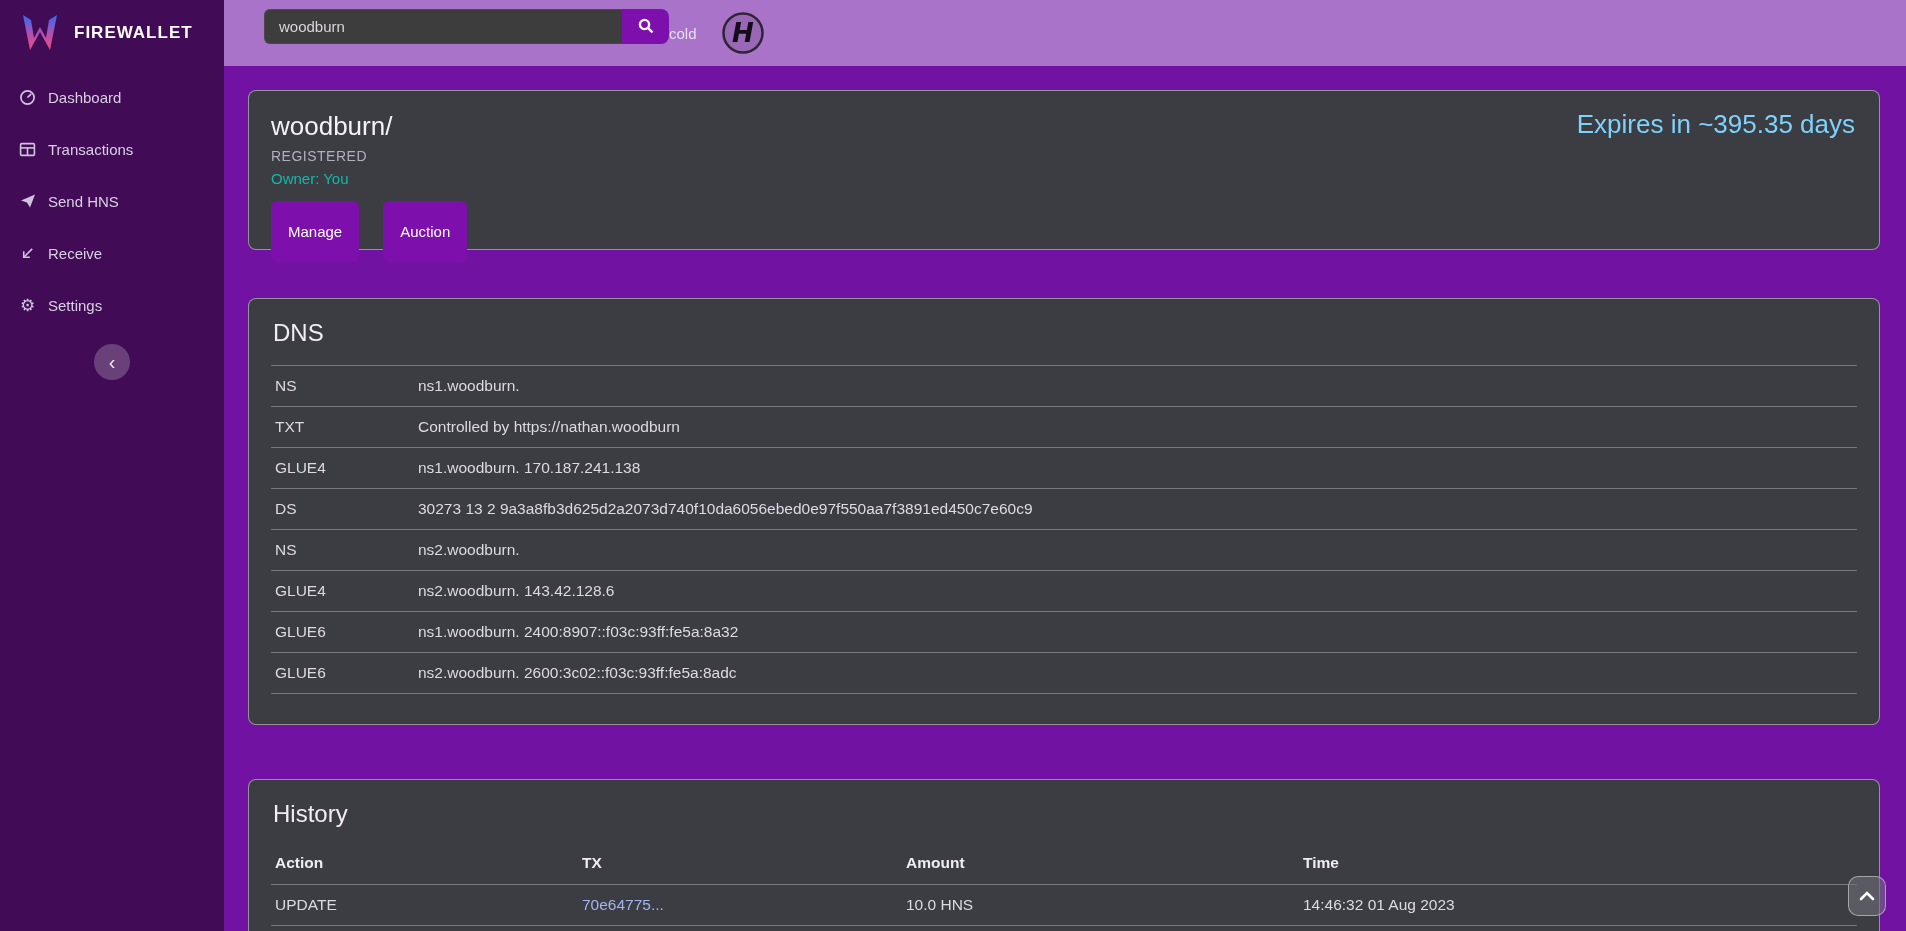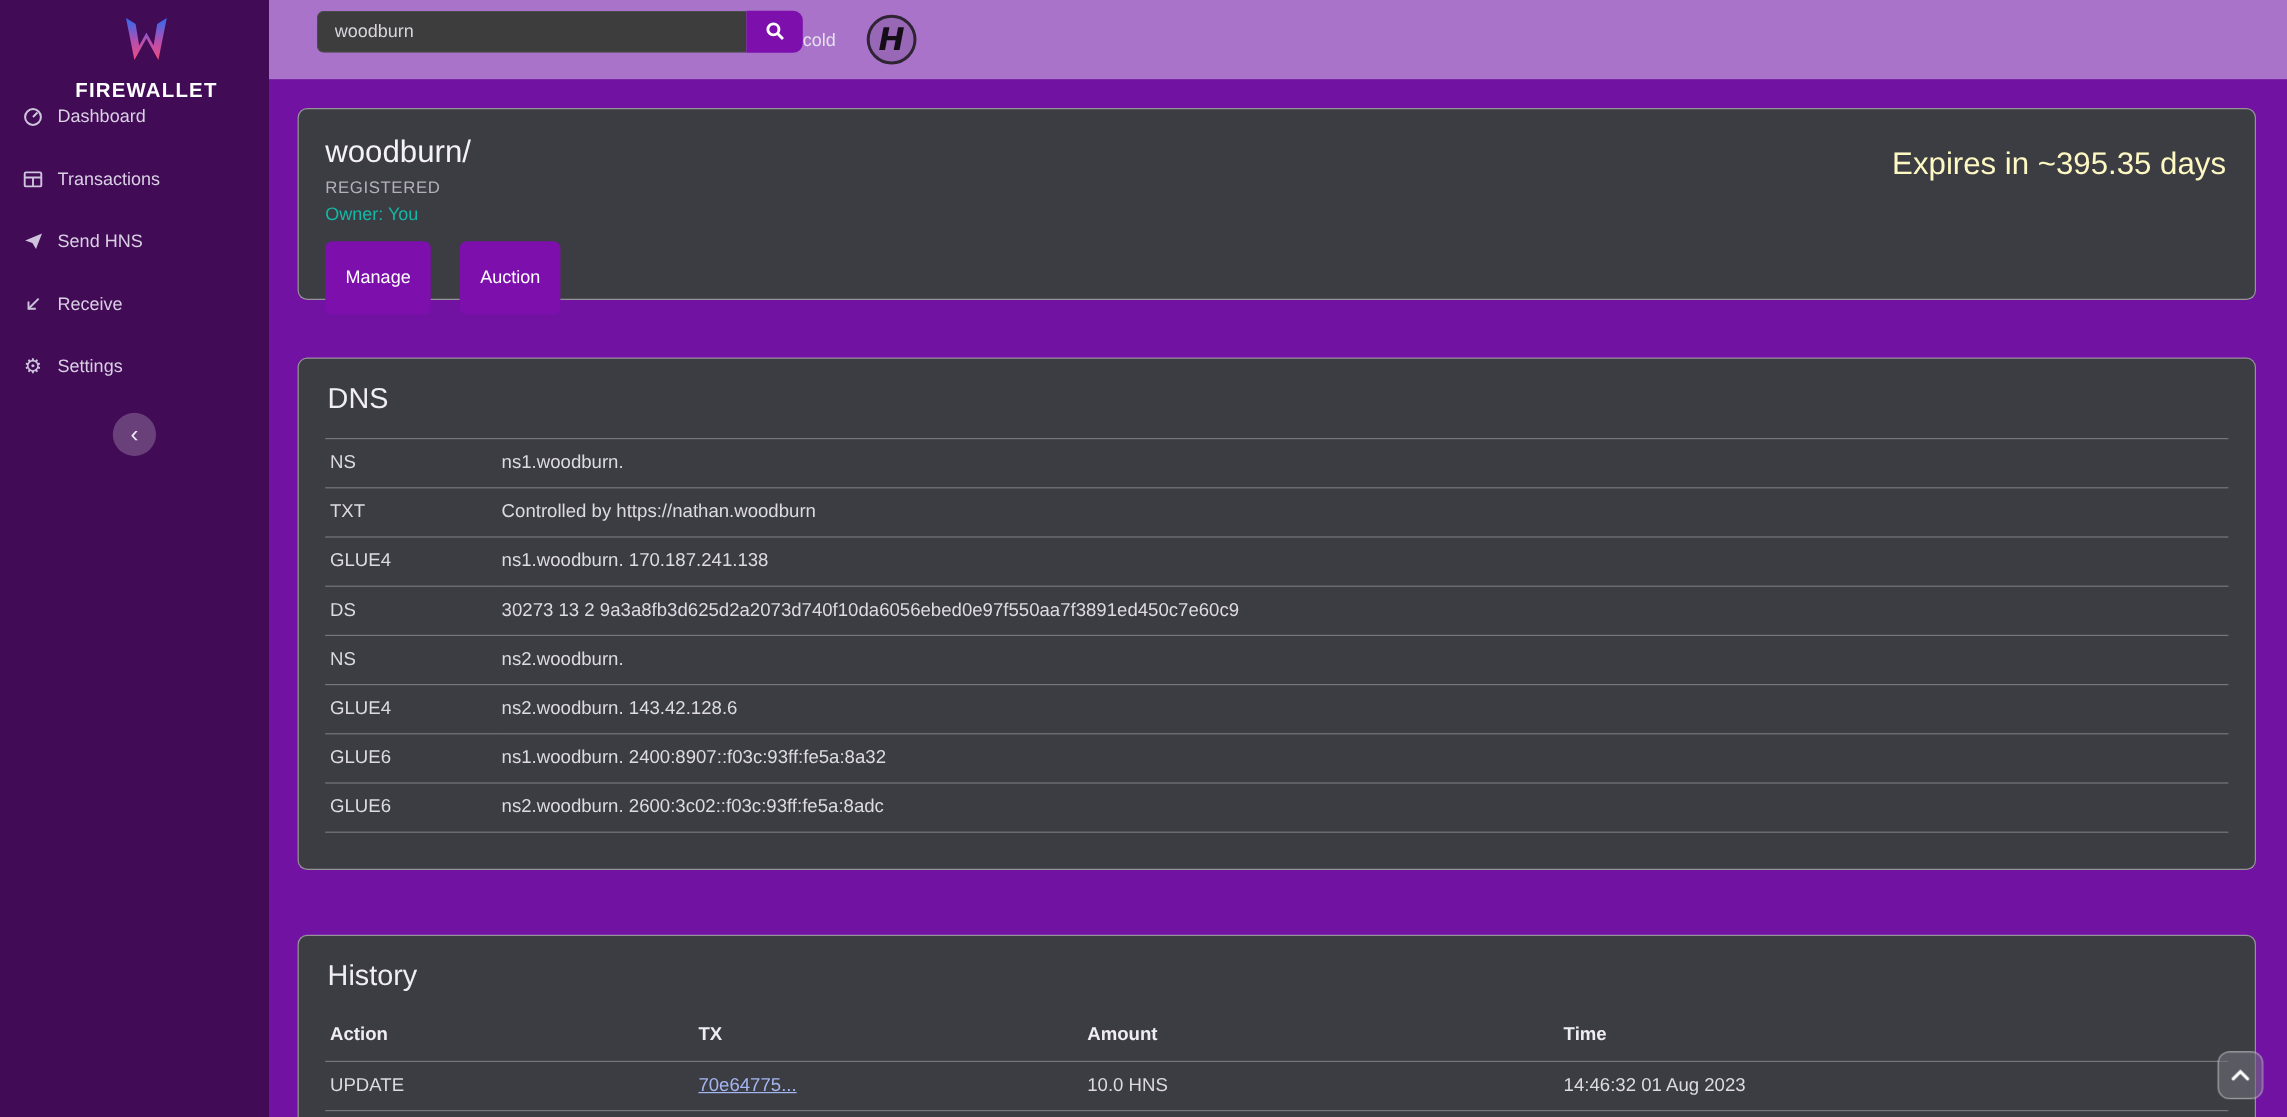--- a/index.html
+++ b/index.html
@@ -8,21 +8,21 @@
     width:1906px; height:931px; overflow:hidden;
     font-family:"Liberation Sans", sans-serif;
     background:#7112a2;
     color:#e8e4ee;
   }
   
   .sidebar {
     position:fixed; left:0; top:0; width:224px; height:931px;
     background:#410b55; z-index:10;
   }
-  .brand { display:flex; align-items:center; gap:14px; padding:14px 0 14px 20px; height:66px;flex-direction:column; }
+  .brand { display:flex; align-items:center; gap:14px; padding:14px 0 14px 20px; height:66px; }
   .brand-name { color:#ffffff; font-weight:bold; font-size:17px; letter-spacing:1px; }
   .nav { margin-top:16px; }
   .nav-item {
     display:flex; align-items:center; gap:11px;
     height:30px; margin:0 0 22px 0; padding:0 18px;
     color:#d9d0e4; font-size:15px; cursor:pointer;
   }
   .nav-item .ico { width:19px; display:inline-flex; justify-content:center; color:#cfc4dd; font-size:16px; }
   .collapse-btn {
     width:36px; height:36px; border-radius:50%;
@@ -57,38 +57,38 @@
   }
   .domain-card { margin-bottom:48px; height:160px; }
   .domain-title { font-size:26px; color:#f4f2f7; margin:2px 0 6px 0; font-weight:normal; }
   .domain-status { font-size:14px; color:#b4b0bb; letter-spacing:0.5px; margin-bottom:6px; }
   .domain-owner { font-size:15px; color:#14b8a6; margin-bottom:14px; }
   .btn-row { display:flex; gap:24px; }
   .btn-purple {
     background:#7d10ad; color:#ffffff; border:none; border-radius:6px;
     font-size:15px; padding:22px 17px; cursor:pointer; font-family:"Liberation Sans", sans-serif;
   }
-  .expires { position:absolute; top:30px; right:24px; font-size:26px; color:#fef9c3; }
+  .expires { position:absolute; top:18px; right:24px; font-size:26px; color:#7dd3fc; }
   
   .dns-card { margin-bottom:54px; padding-bottom:30px; }
   .card-title { font-size:24px; color:#f0eef4; font-weight:normal; margin:2px 0 18px 2px; }
   table { border-collapse:collapse; width:100%; table-layout:fixed; }
   .dns-table tr { border-top:1px solid rgba(255,255,255,0.30); }
   .dns-table tr:last-child { border-bottom:1px solid rgba(255,255,255,0.30); }
   .dns-table td { font-size:15.5px; color:#dddae2; padding:11px 4px; }
   .dns-type { width:143px; }
   
   .history-card { height:240px; }
   .hist-table th {
     text-align:left; font-size:15.5px; color:#efedf3; padding:8px 4px 12px 4px; font-weight:bold;
   }
   .hist-table td { font-size:15.5px; color:#dddae2; padding:11px 4px; }
   .hist-table tbody tr { border-top:1px solid rgba(255,255,255,0.30); }
   .col-action { width:307px; } .col-tx { width:324px; } .col-amount { width:397px; }
-  a.tx-link { color:#a4b6f0; text-decoration:underline; cursor:pointer; }
+  a.tx-link { color:#a4b6f0; cursor:pointer; }
   
   .scroll-top {
     position:fixed; right:20px; bottom:15px; width:38px; height:40px;
     background:rgba(110,110,122,0.6); border:1px solid rgba(255,255,255,0.45);
     border-radius:10px; cursor:pointer;
     display:flex; align-items:center; justify-content:center;
   }
 </style>
 </head>
 <body>

